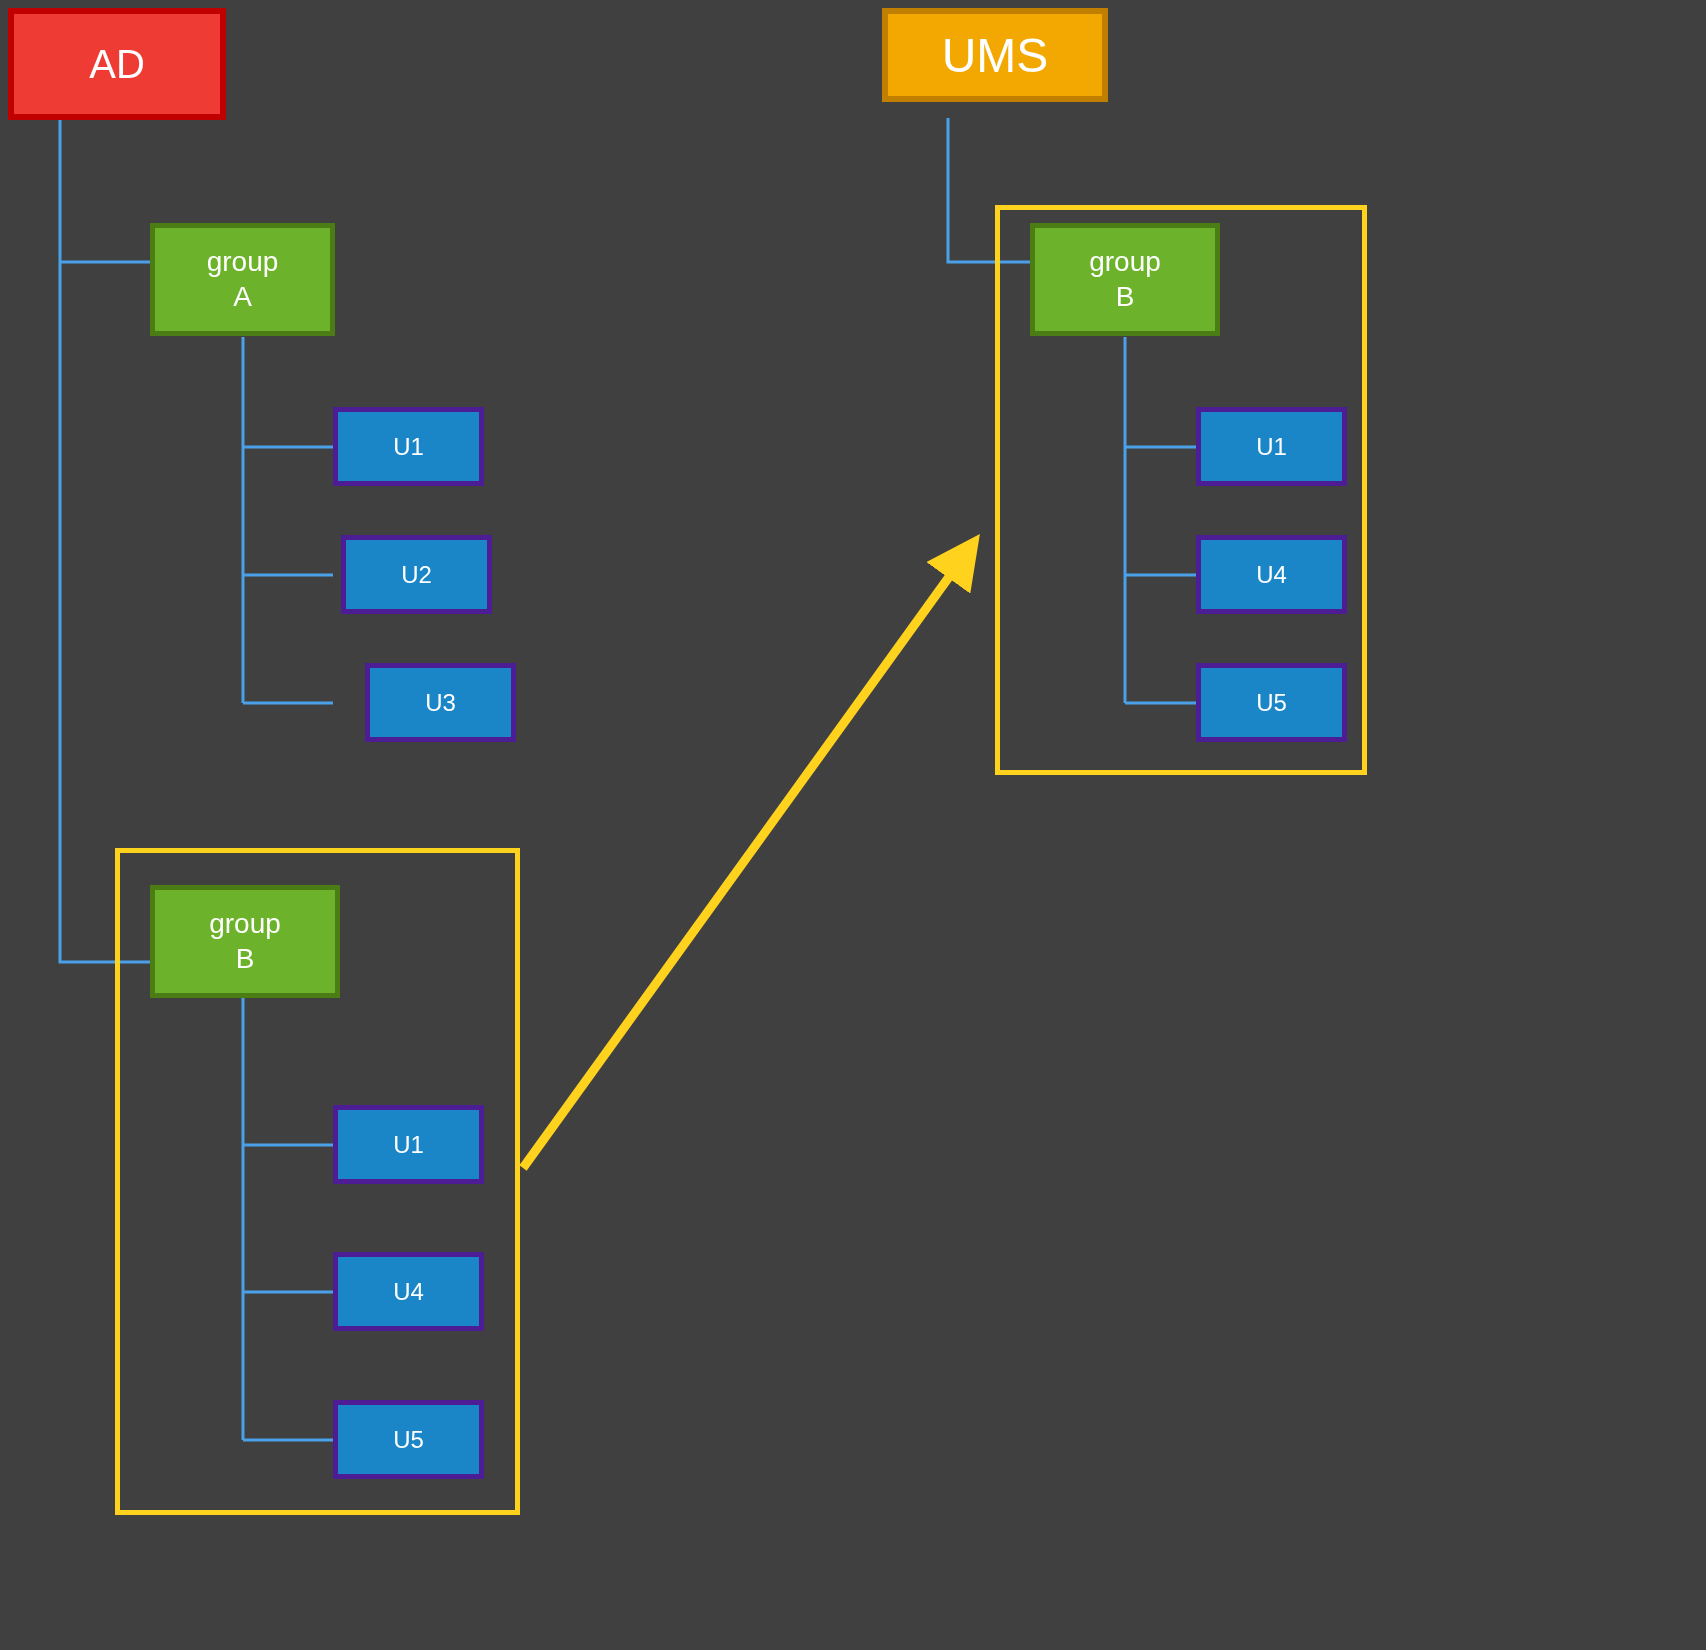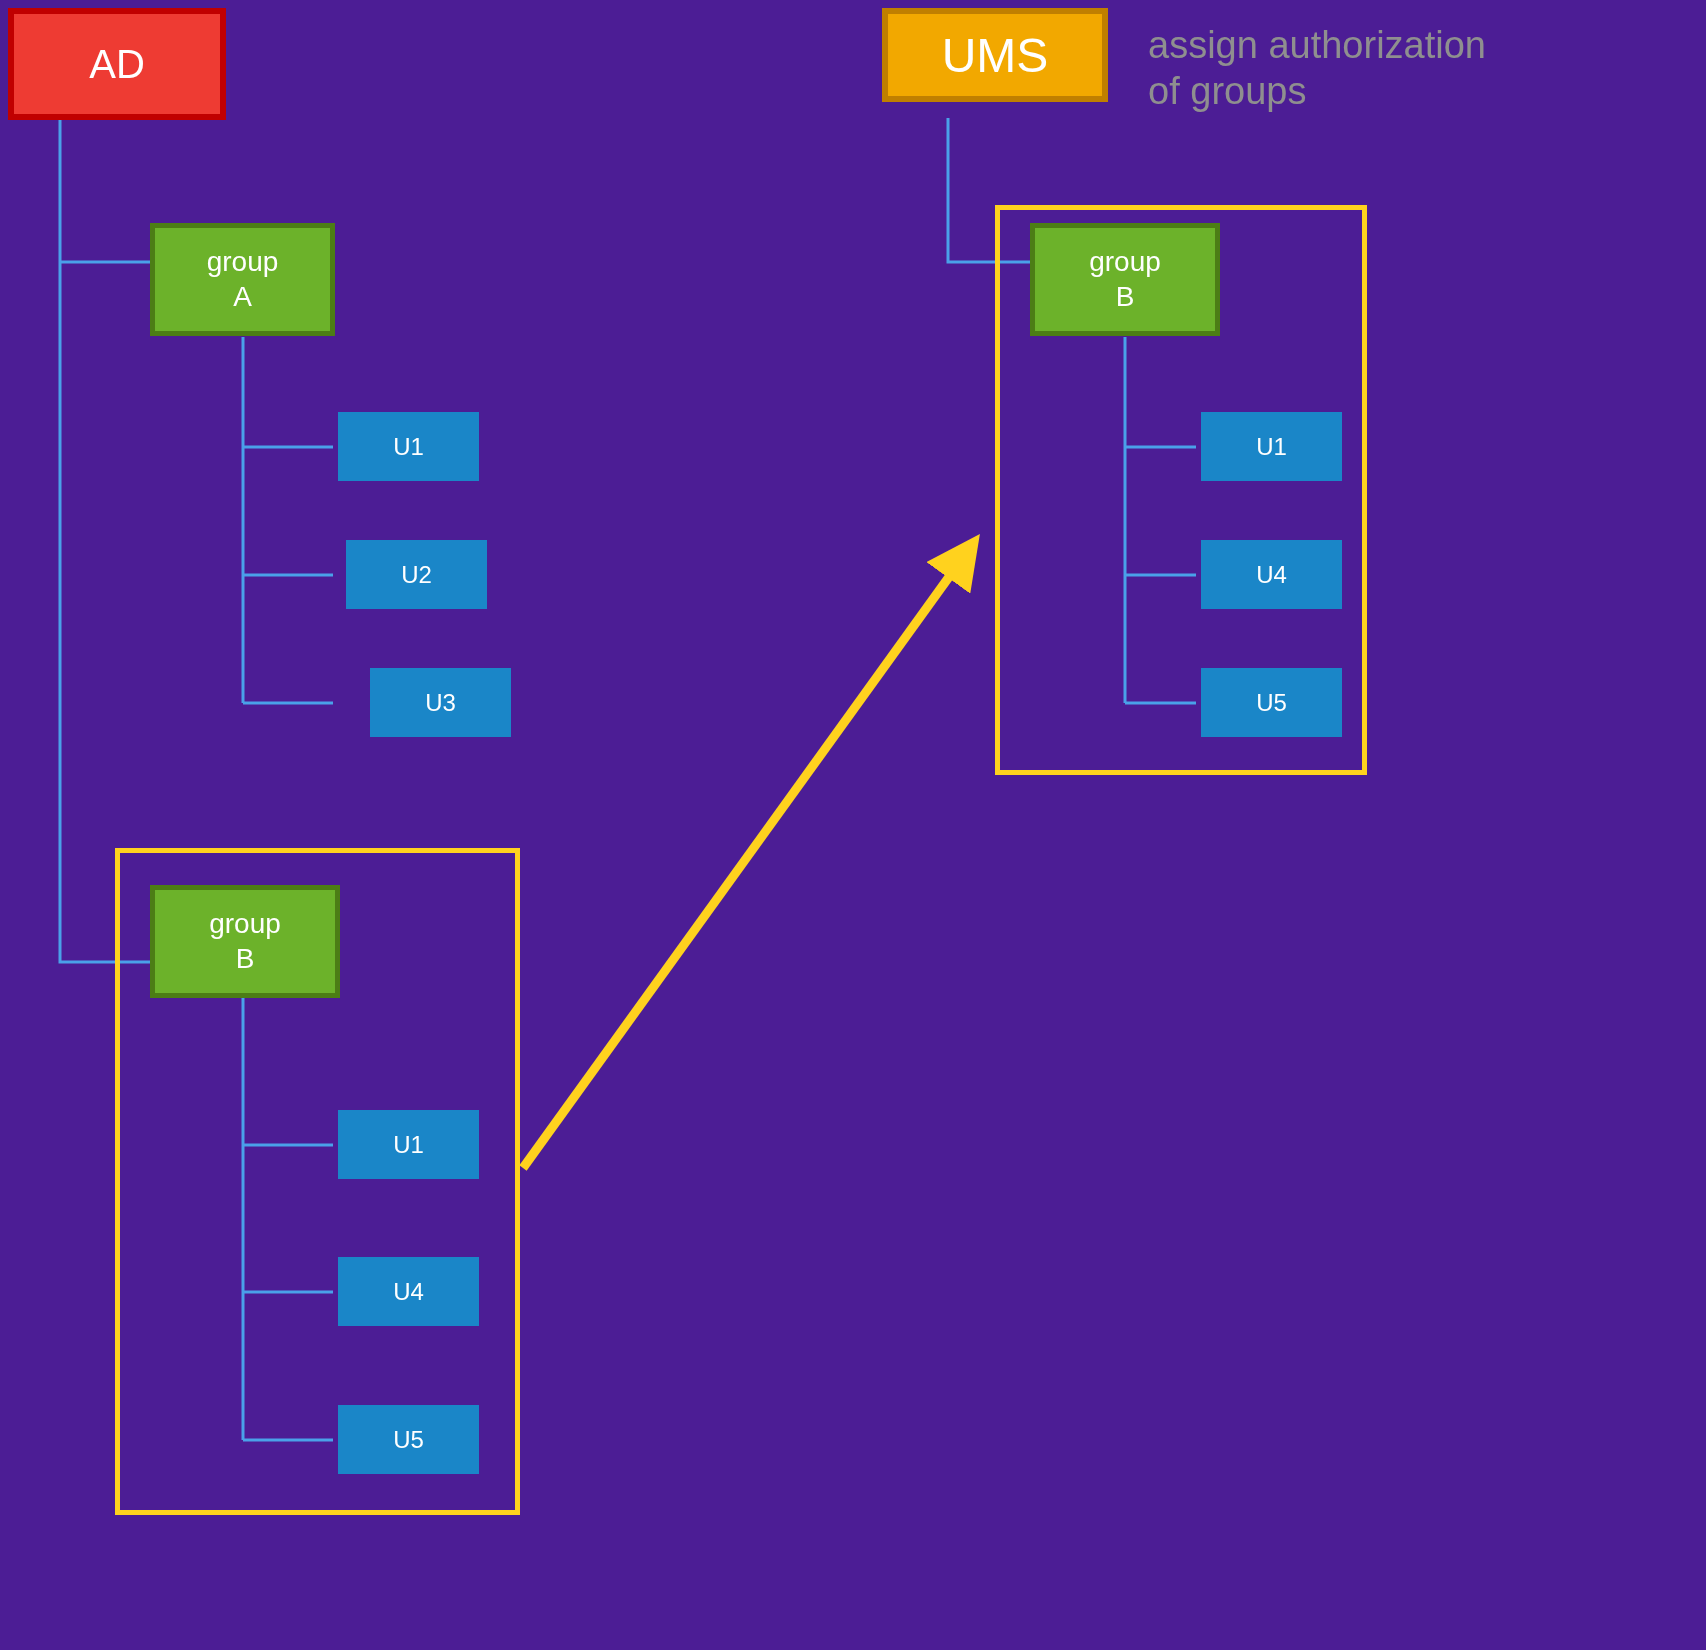--- a/index.html
+++ b/index.html
@@ -1,20 +1,20 @@
 <!DOCTYPE html>
 <html><head>
 <meta charset="utf-8">
 <style>
   html, body { margin: 0; padding: 0; background: #ffffff; }
   .canvas {
     position: relative;
     width: 1706px;
     height: 1650px;
-    background: #4c1d95;
+    background: #404040;
     font-family: "Liberation Sans", sans-serif;
     overflow: hidden;
   }
   .svg-layer { position: absolute; left: 0; top: 0; width: 1706px; height: 1650px; }
   .node {
     position: absolute;
     display: flex;
     align-items: center;
     justify-content: center;
     text-align: center;
@@ -94,22 +94,20 @@
 
     <line x1="523" y1="1168" x2="972" y2="545" stroke="#ffd21e" stroke-width="9" marker-end="url(#arrowhead)"></line>
   </svg>
 
   <div class="frame frame-left"></div>
   <div class="frame frame-right"></div>
 
   <div class="node ad-box">AD</div>
 
   <div class="node ums-box">UMS</div>
-  <div class="note note-ums">assign authorization
-of groups</div>
 
   <div class="node group-box group-a">group
 A</div>
   <div class="node user-box u-a1">U1</div>
   <div class="node user-box u-a2">U2</div>
   <div class="node user-box u-a3">U3</div>
 
   <div class="node group-box group-b-left">group
 B</div>
   <div class="node user-box u-bl1">U1</div>

